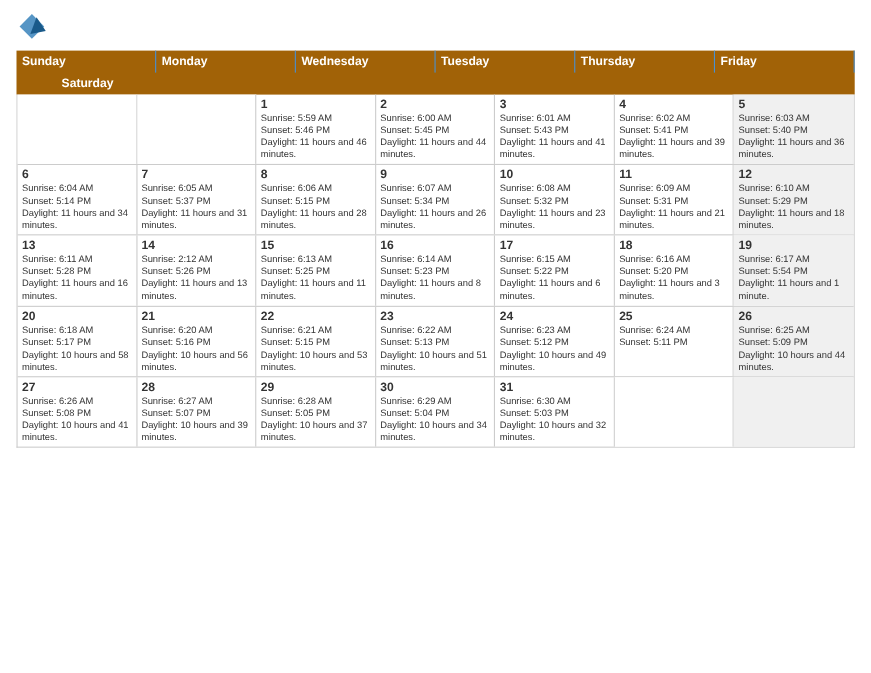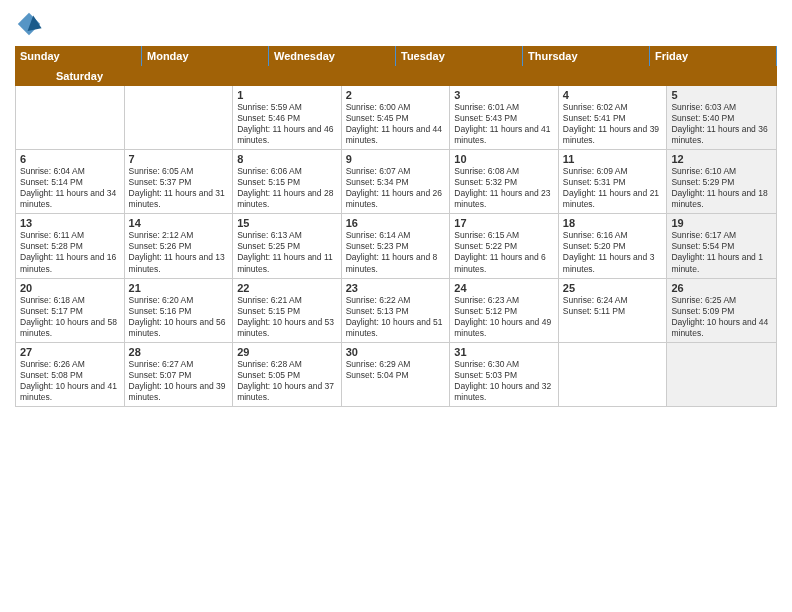--- a/index.html
+++ b/index.html
@@ -319,20 +319,21 @@
           <div class="cal-cell">
             <span class="day-num">29</span>
             <span class="cell-line">Sunrise: 6:28 AM</span>
             <span class="cell-line">Sunset: 5:05 PM</span>
             <span class="cell-line">Daylight: 10 hours and 37 minutes.</span>
           </div>
           <div class="cal-cell">
             <span class="day-num">30</span>
             <span class="cell-line">Sunrise: 6:29 AM</span>
             <span class="cell-line">Sunset: 5:04 PM</span>
+            <span class="cell-line">Daylight: 10 hours and 34 minutes.</span>
           </div>
           <div class="cal-cell">
             <span class="day-num">31</span>
             <span class="cell-line">Sunrise: 6:30 AM</span>
             <span class="cell-line">Sunset: 5:03 PM</span>
             <span class="cell-line">Daylight: 10 hours and 32 minutes.</span>
           </div>
           <div class="cal-cell empty"></div>
           <div class="cal-cell shaded empty"></div>
         </div>

